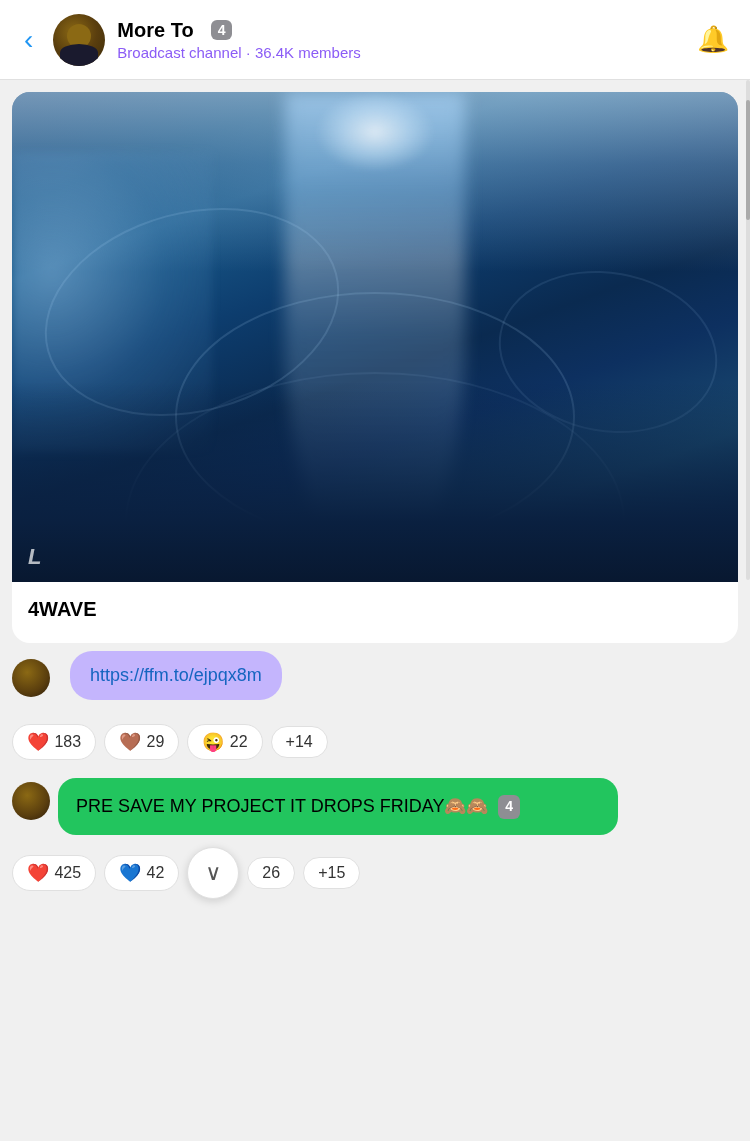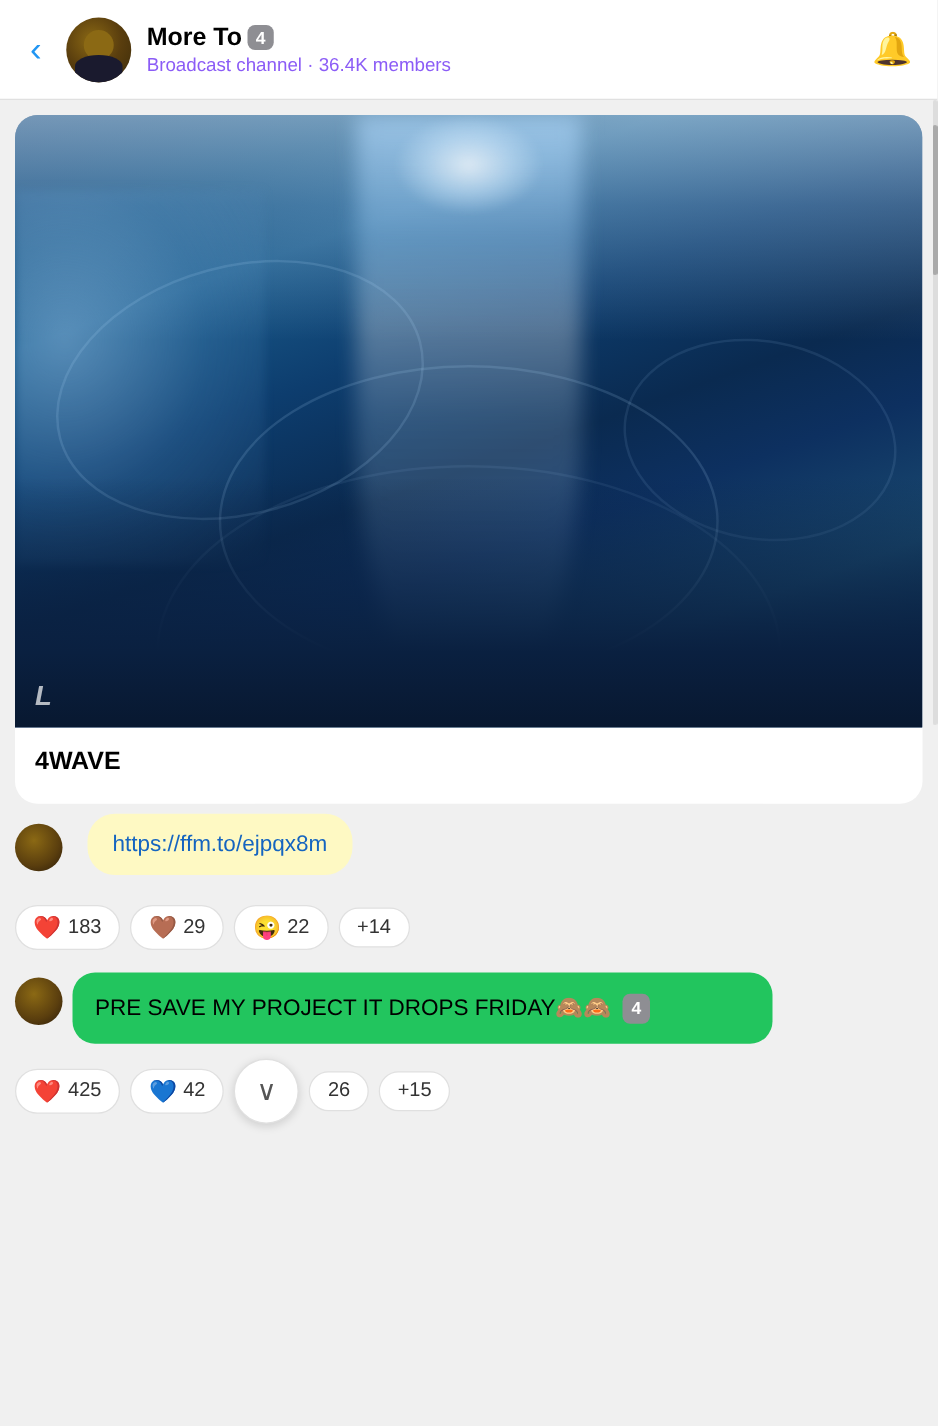--- a/index.html
+++ b/index.html
@@ -72,21 +72,21 @@
       transform: translateX(-50%);
     }
 
     .header-info {
       flex: 1;
     }
 
     .header-name {
       display: flex;
       align-items: center;
-      gap: 4px;
+      gap: 17px;
       font-size: 20px;
       font-weight: 700;
       color: #000;
     }
 
     .header-badge {
       background: #8e8e93;
       color: white;
       border-radius: 6px;
       padding: 2px 7px;
@@ -256,21 +256,21 @@
       margin-bottom: 6px;
     }
 
     .media-subtitle {
       font-size: 16px;
       color: #666;
     }
 
     
     .link-bubble {
-      background: #fef9c3;
+      background: #c4b5fd;
       border-radius: 22px;
       padding: 14px 20px;
       margin: 0 12px;
       display: inline-block;
     }
 
     .link-bubble a {
       color: #1565C0;
       font-size: 18px;
       text-decoration: none;

